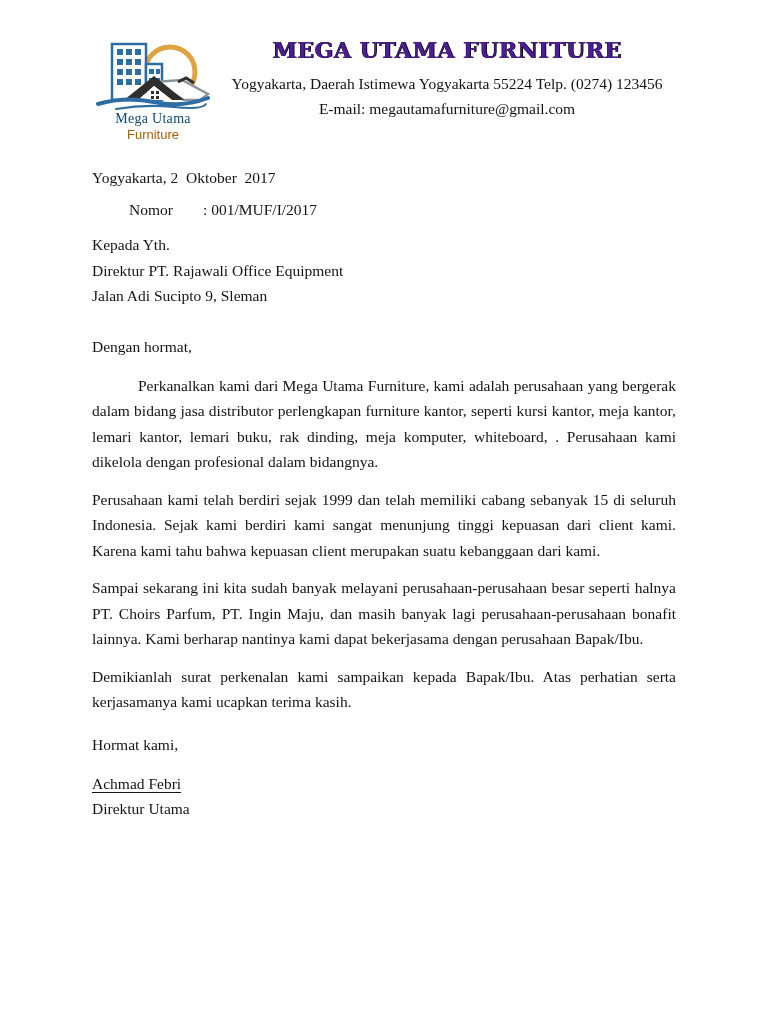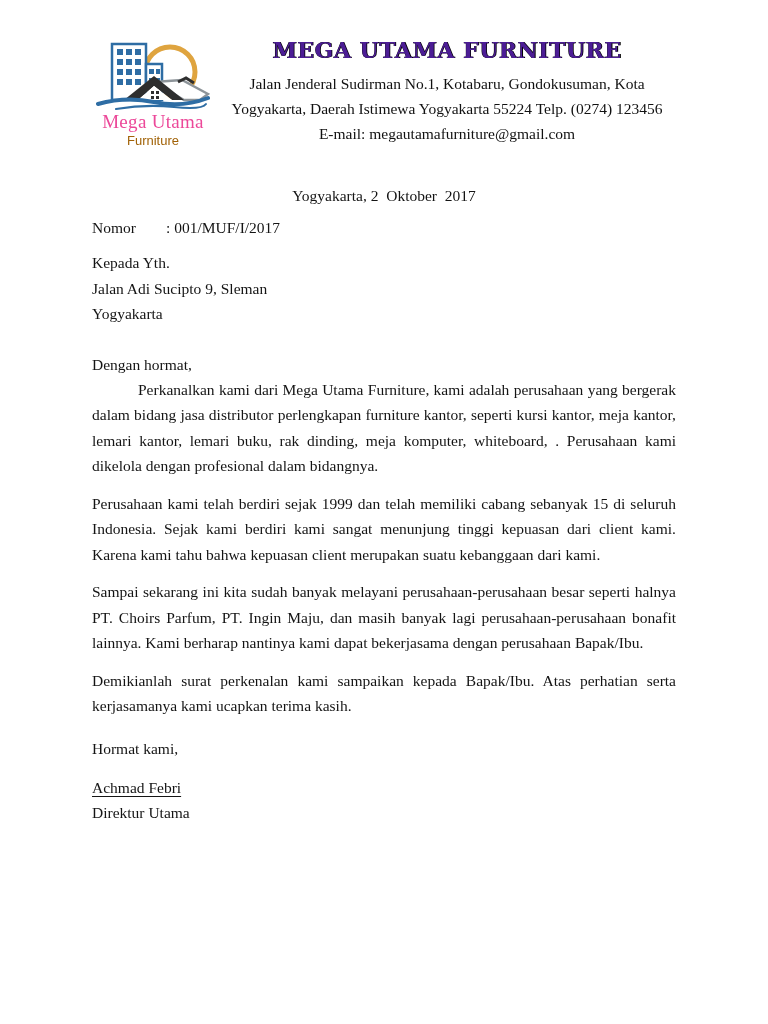--- a/index.html
+++ b/index.html
@@ -7,39 +7,39 @@
     width:768px; height:1024px; box-sizing:border-box;
     background:#ffffff; position:relative; overflow:hidden;
     padding:36px 92px 0 92px;
     font-family:"Liberation Serif","DejaVu Serif",serif;
     font-size:15.5px; color:#141414;
   }
   
   .header { position:relative; min-height:118px; }
   .logo { position:absolute; left:0px; top:2px; width:122px; text-align:center; }
   .logo svg { display:block; margin:0 auto; }
-  .logo-primary { font-size:19px; color:#ec4899; letter-spacing:.3px; margin-top:-3px; }
+  .logo-primary { font-size:14px; color:#0c4a6e; letter-spacing:.3px; margin-top:-3px; }
   .logo-secondary { font-family:"Liberation Sans",sans-serif; font-size:13px; color:#a16207; margin-top:0px; }
   .header-text { margin-left:126px; text-align:center; }
   .company-name {
     font-family:"DejaVu Serif","Liberation Serif",serif;
     font-weight:bold; font-size:22px; line-height:28px;
     letter-spacing:.5px; color:#4c1d95;
     text-shadow:0.8px 0 0 #000, -0.3px 0 0 #000;
   }
   .header-address { margin-top:7px; line-height:25px; font-size:15.5px; color:#111; }
   
-  .date-line { text-align:center; margin-top:32px; line-height:20px; white-space:pre; }
+  .date-line { text-align:left; margin-top:14px; line-height:20px; white-space:pre; }
   .meta { margin-top:9px; }
   .meta-row { display:flex; line-height:25px; }
-  .meta-label { width:74px; flex:0 0 74px; }
+  .meta-label { width:74px; flex:0 0 74px;margin-left:37px; }
   
   .recipient { margin-top:10px; line-height:25.5px; }
   .salutation { margin-top:25px; line-height:25px; }
-  .body-paragraphs { }
+  .body-paragraphs { margin-top:14px; }
   .body-paragraphs p { margin:0 0 12px 0; line-height:25.5px; text-align:justify; }
   .body-paragraphs p.indent { text-indent:46px; }
   .closing-salutation { margin-top:17px; line-height:25px; }
   .signer-name { margin-top:14px; line-height:25.5px; text-decoration:underline; text-underline-offset:3px; }
   .signer-title { line-height:25.5px; }
 </style>
 </head>
 <body>
 
 <div class="page">
@@ -92,40 +92,39 @@
           <path d="M20 71 Q50 66 78 69 T110 66" stroke-width="2" stroke-linecap="round"></path>
         </g>
       </svg>
       <div class="logo-primary">Mega Utama</div>
       <div class="logo-secondary">Furniture</div>
     </div>
 
     <div class="header-text">
       <div class="company-name">MEGA UTAMA FURNITURE</div>
       <div class="header-address">
-        <div>Jalan Jenderal Sudirman No.1, Kotabaru, Gondokusuman, Kota</div>
         <div>Yogyakarta, Daerah Istimewa Yogyakarta 55224 Telp. (0274) 123456</div>
         <div>E-mail: megautamafurniture@gmail.com</div>
       </div>
     </div>
   </div>
 
   <div class="date-line">Yogyakarta, 2  Oktober  2017</div>
 
   <div class="meta">
     <div class="meta-row">
       <span class="meta-label">Nomor</span>
       <span class="meta-value">: 001/MUF/I/2017</span>
     </div>
   </div>
 
   <div class="recipient">
     <div>Kepada Yth.</div>
+    <div>Direktur PT. Rajawali Office Equipment</div>
     <div>Jalan Adi Sucipto 9, Sleman</div>
-    <div>Yogyakarta</div>
   </div>
 
   <div class="salutation">Dengan hormat,</div>
 
   <div class="body-paragraphs">
     <p class="indent">Perkanalkan kami dari Mega Utama Furniture, kami adalah perusahaan yang bergerak dalam bidang jasa distributor perlengkapan furniture kantor, seperti kursi kantor, meja kantor, lemari kantor, lemari buku, rak dinding, meja komputer, whiteboard, . Perusahaan kami dikelola dengan profesional dalam bidangnya.</p>
     <p>Perusahaan kami telah berdiri sejak 1999 dan telah memiliki cabang sebanyak 15 di seluruh Indonesia. Sejak kami berdiri kami sangat menunjung tinggi kepuasan dari client kami. Karena kami tahu bahwa kepuasan client merupakan suatu kebanggaan dari kami.</p>
     <p>Sampai sekarang ini kita sudah banyak melayani perusahaan-perusahaan besar seperti halnya PT. Choirs Parfum, PT. Ingin Maju, dan masih banyak lagi perusahaan-perusahaan bonafit lainnya. Kami berharap nantinya kami dapat bekerjasama dengan perusahaan Bapak/Ibu.</p>
     <p>Demikianlah surat perkenalan kami sampaikan kepada Bapak/Ibu. Atas perhatian serta kerjasamanya kami ucapkan terima kasih.</p>
   </div>

